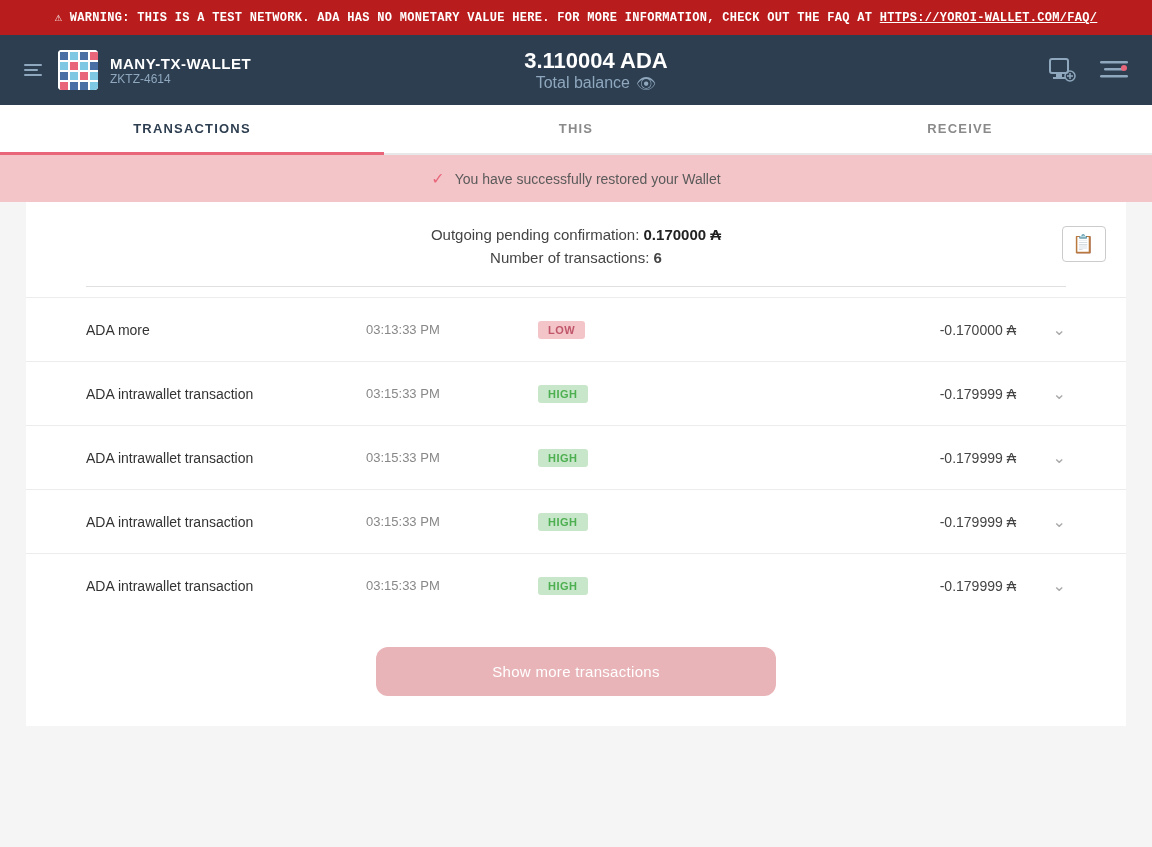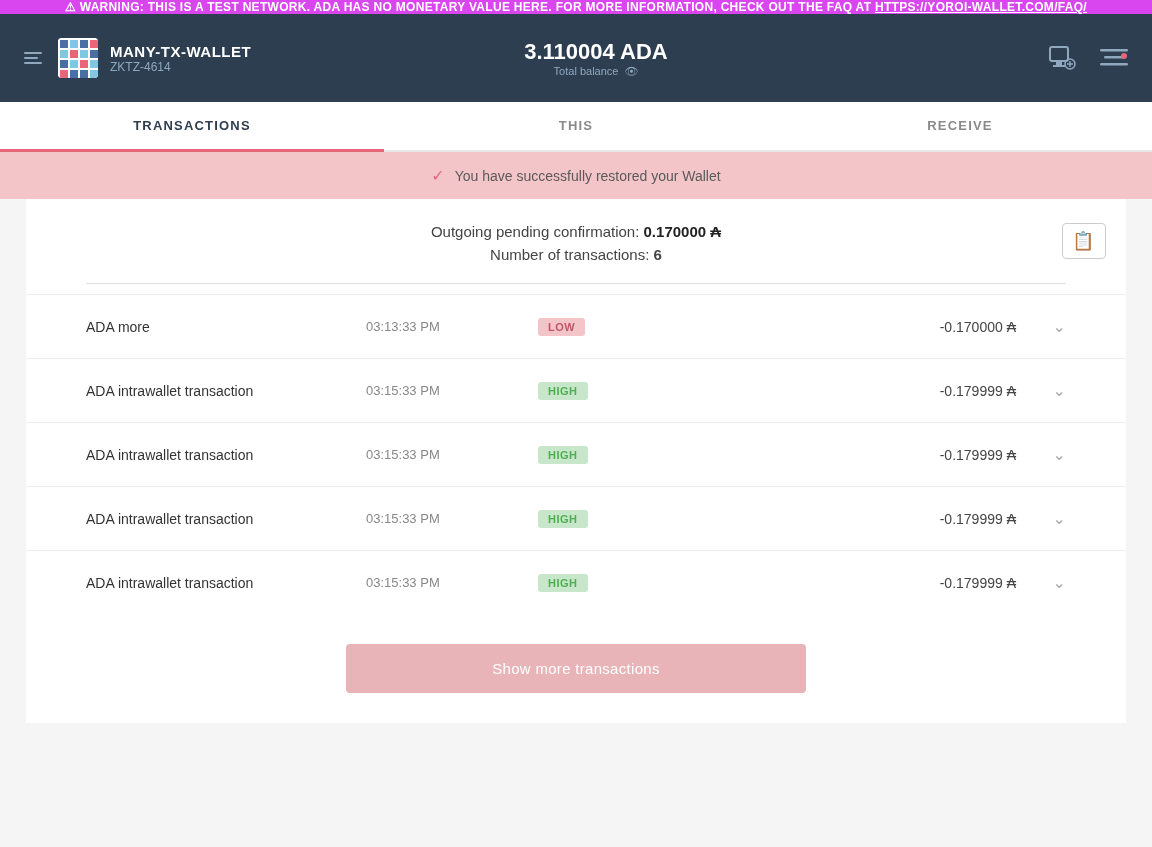--- a/index.html
+++ b/index.html
@@ -1,36 +1,37 @@
 <!DOCTYPE html>
 <html><head>
   <meta charset="utf-8">
   <style>
     * { box-sizing: border-box; margin: 0; padding: 0; }
     body { font-family: 'Segoe UI', Arial, sans-serif; background: #f5f5f5; width: 1152px; min-height: 847px; }
 
     
     .warning-bar {
-      background: #d946ef;
+      background: #b91c1c;
       color: #fff;
       font-size: 12px;
       font-weight: 600;
       text-align: center;
-      padding: 0 20px;
+      padding: 10px 20px;
       letter-spacing: 0.3px;
+      font-family: Liberation Mono, monospace;
     }
     .warning-bar a { color: #fff; text-decoration: underline; }
 
     
     .header {
       background: #2d3e50;
       display: flex;
       align-items: center;
       padding: 0 20px;
-      height: 88px;
+      height: 70px;
       position: relative;
     }
     .header-left {
       display: flex;
       align-items: center;
       gap: 12px;
     }
     .wallet-icon-wrap {
       width: 40px;
       height: 40px;
@@ -58,21 +59,21 @@
       text-align: center;
       margin-left: 20px;
     }
     .balance-amount {
       color: #fff;
       font-size: 22px;
       font-weight: 600;
     }
     .balance-label {
       color: #8fa8be;
-      font-size: 11px;
+      font-size: 16px;
       display: flex;
       align-items: center;
       justify-content: center;
       gap: 6px;
     }
     .eye-icon { cursor: pointer; }
     .header-right {
       margin-left: auto;
       display: flex;
       align-items: center;
@@ -236,23 +237,23 @@
 
     
     .show-more-wrap {
       text-align: center;
       padding: 30px 0;
     }
     .show-more-btn {
       background: #e8b4b8;
       color: #fff;
       border: none;
-      border-radius: 4px;
+      border-radius: 12px;
       padding: 16px 4px;
-      width: 460px;
+      width: 400px;
       font-size: 15px;
       cursor: pointer;
       letter-spacing: 0.3px;
     }
 
     
     .sidebar-icon {
       display: flex;
       flex-direction: column;
       gap: 3px;

